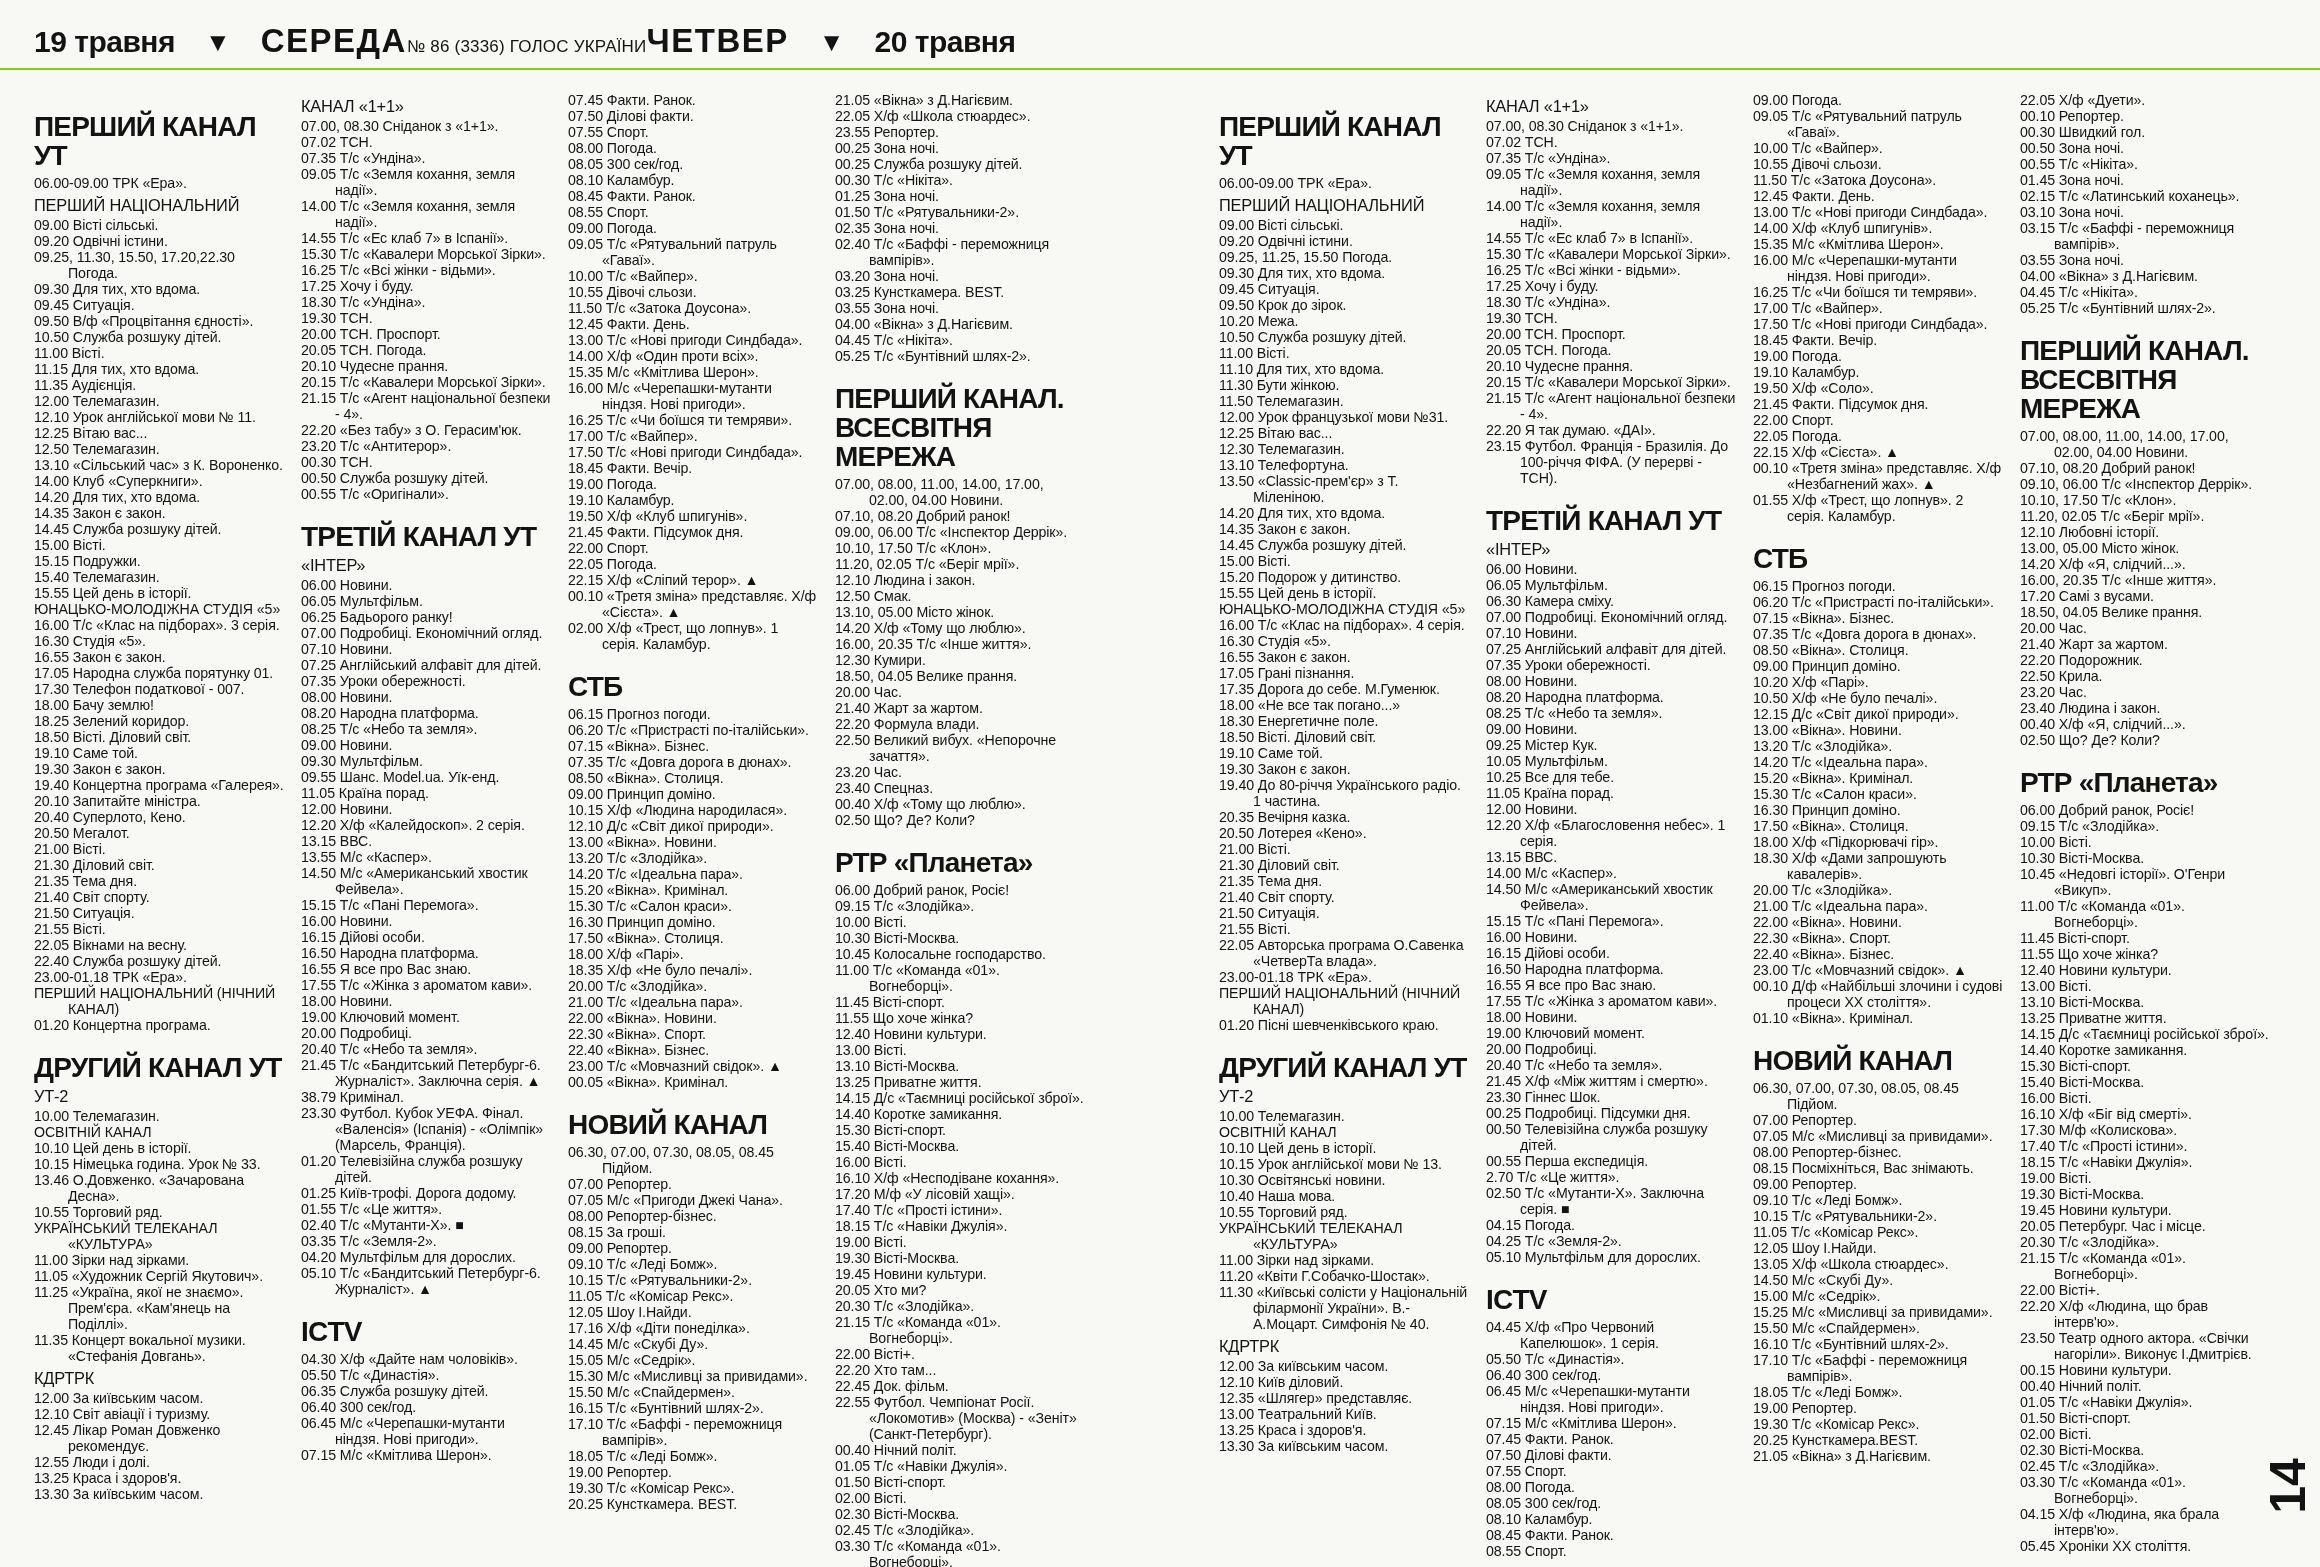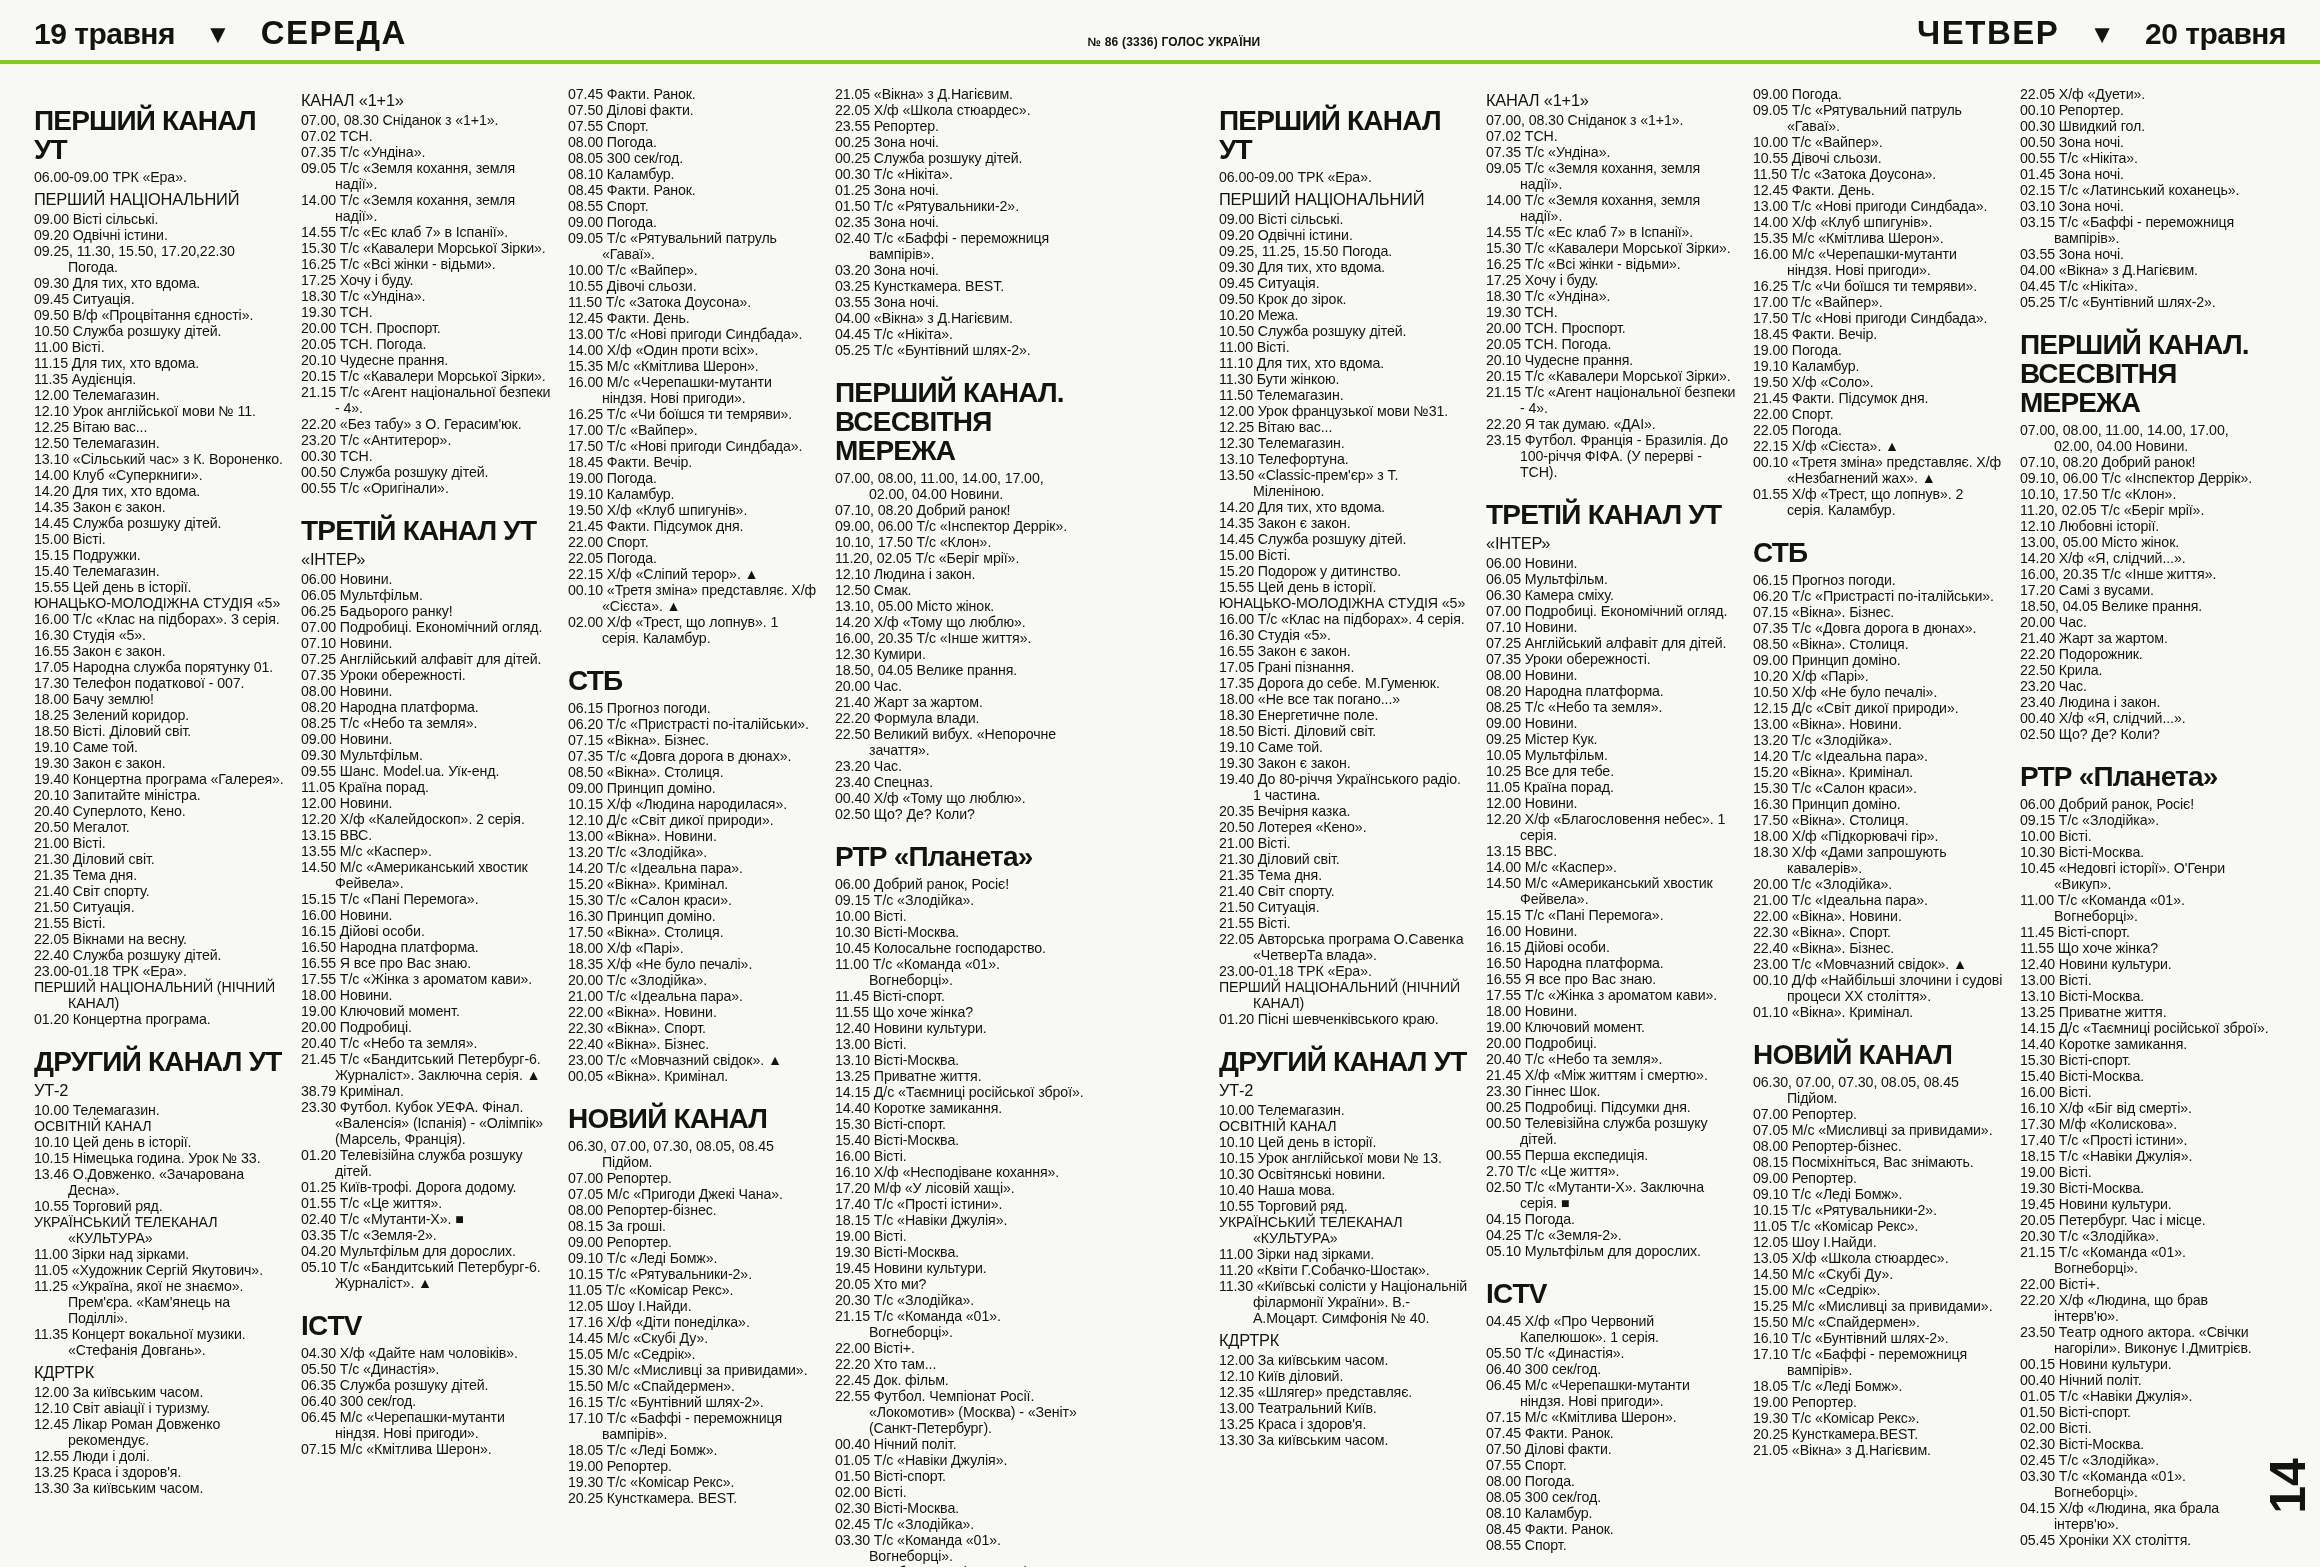--- a/index.html
+++ b/index.html
@@ -3,29 +3,29 @@
 <meta charset="utf-8">
 <style>
   html,body { margin:0; padding:0; }
   body { background:#e8e8e4; }
   .sheet {
     position:relative; width:2320px; height:1567px; overflow:hidden;
     background:#f8f8f5; color:#131313;
     font-family:"Liberation Sans", sans-serif;
   }
   .masthead {
-    display:flex; justify-content:space-between; align-items:flex-end;
-    padding:14px 34px 8px 34px;
-    border-bottom:4px solid #84cc16;
+    display:flex; align-items:flex-end;
+    padding:22px 34px 8px 34px;
+    border-bottom:2px solid #84cc16;
   }
   .mh-side { display:flex; align-items:baseline; font-weight:700; }
   .mh-date { font-size:30px; letter-spacing:-0.5px; }
   .mh-day  { font-size:33px; letter-spacing:1.5px; }
   .tri { font-size:26px; margin:0 30px; position:relative; top:-1px; }
-  .mh-center { font-size:12px; font-weight:700; padding-bottom:3px; letter-spacing:0.2px;margin-left:24px; }
+  .mh-center { font-size:17px; font-weight:400; padding-bottom:3px; letter-spacing:0.2px; }
   .cols { display:flex; padding:22px 34px 0 34px; }
   .col { flex:0 0 251px; width:251px; margin-right:16px; }
   .col:nth-child(5) { margin-left:117px; }
   .col:last-child { margin-right:0; }
   .p {
     font-size:14.2px; line-height:16px;
     padding-left:34px; text-indent:-34px;
     letter-spacing:-0.1px;
   }
   .h1 {

